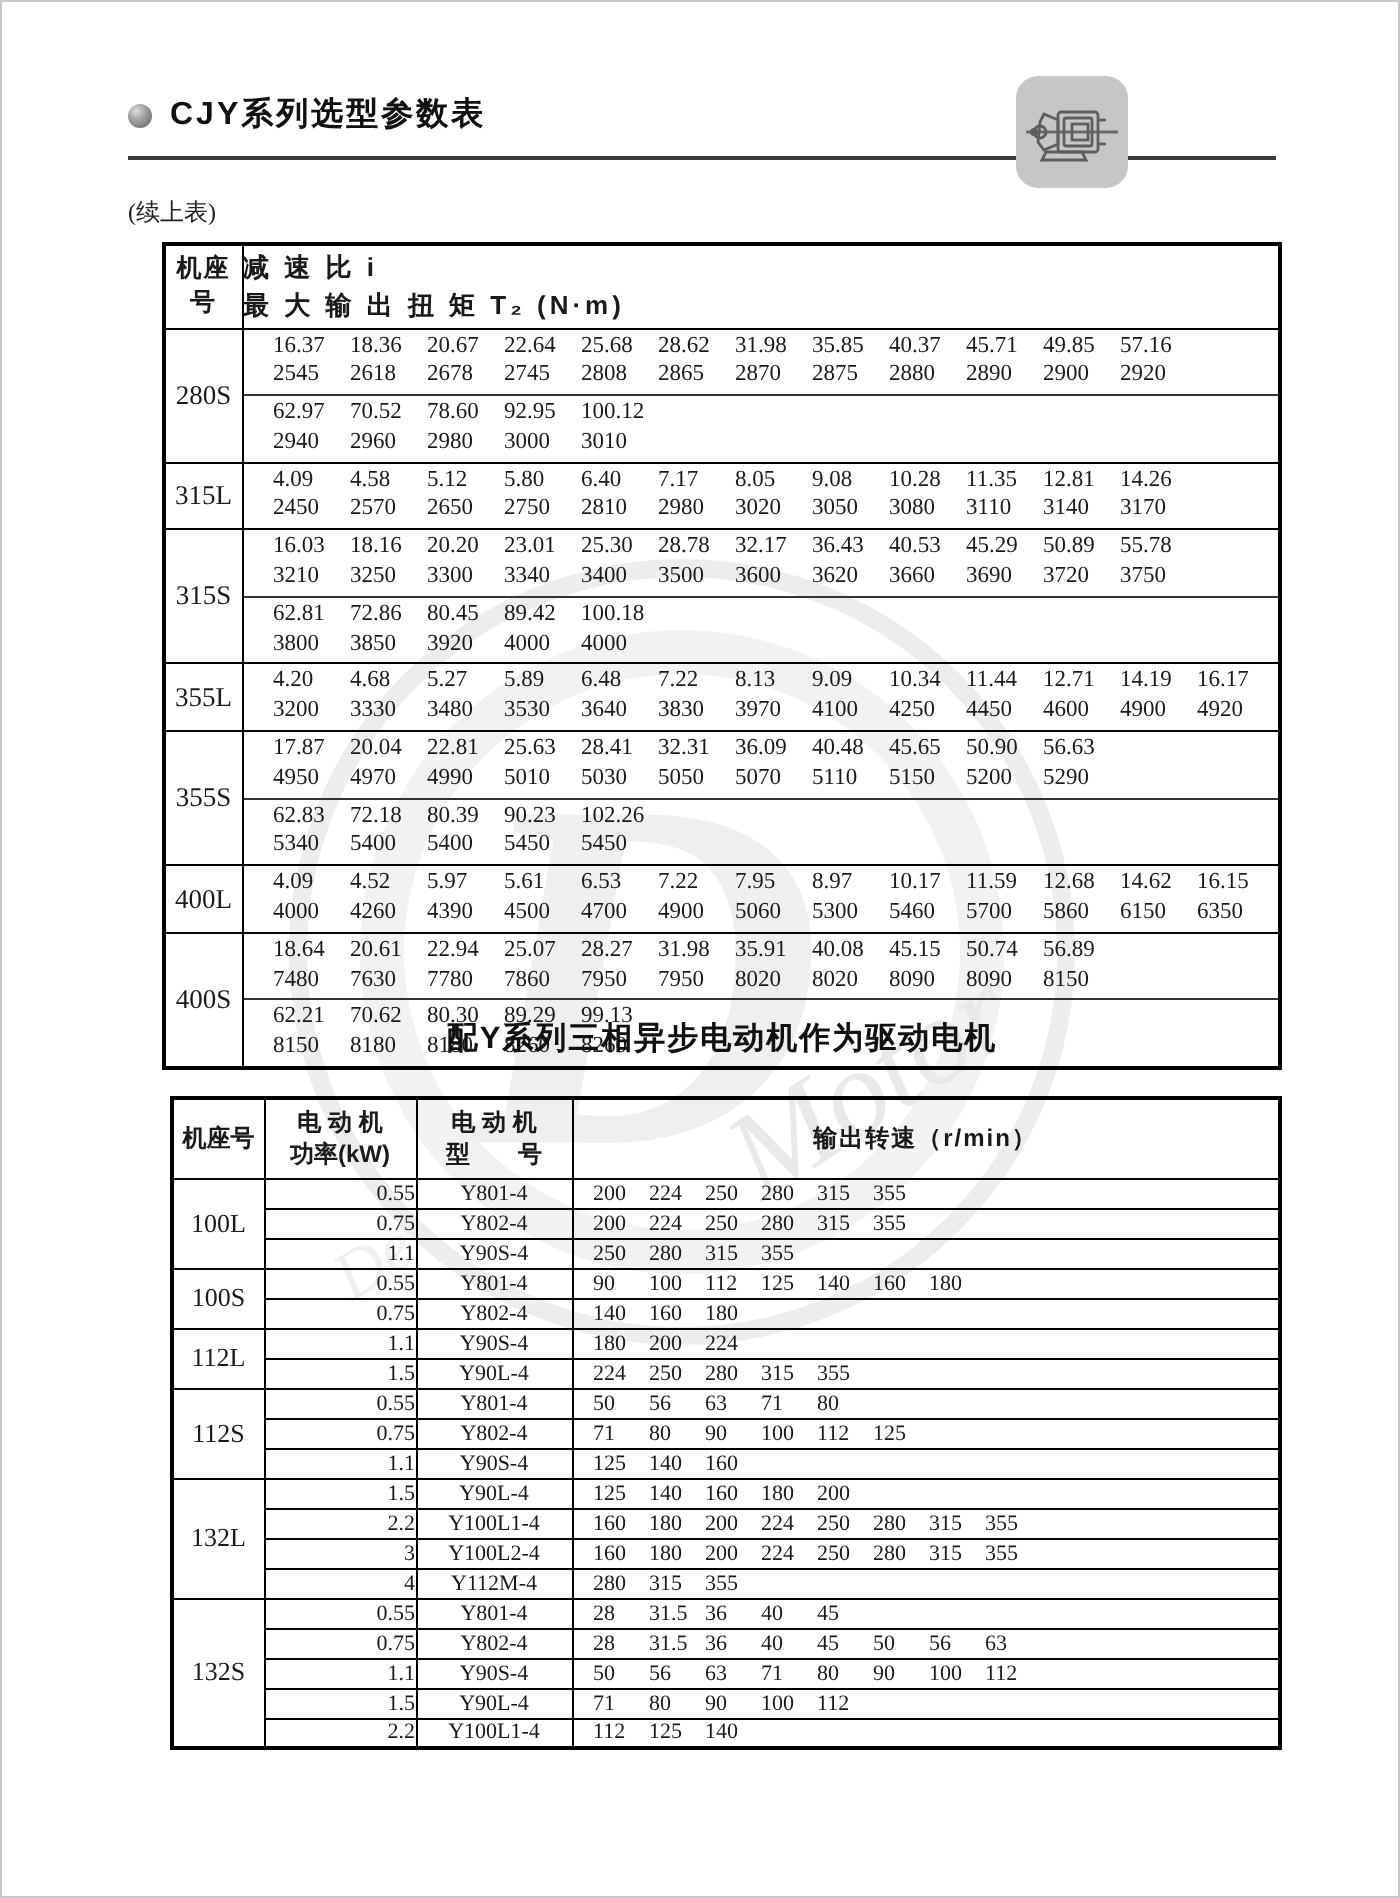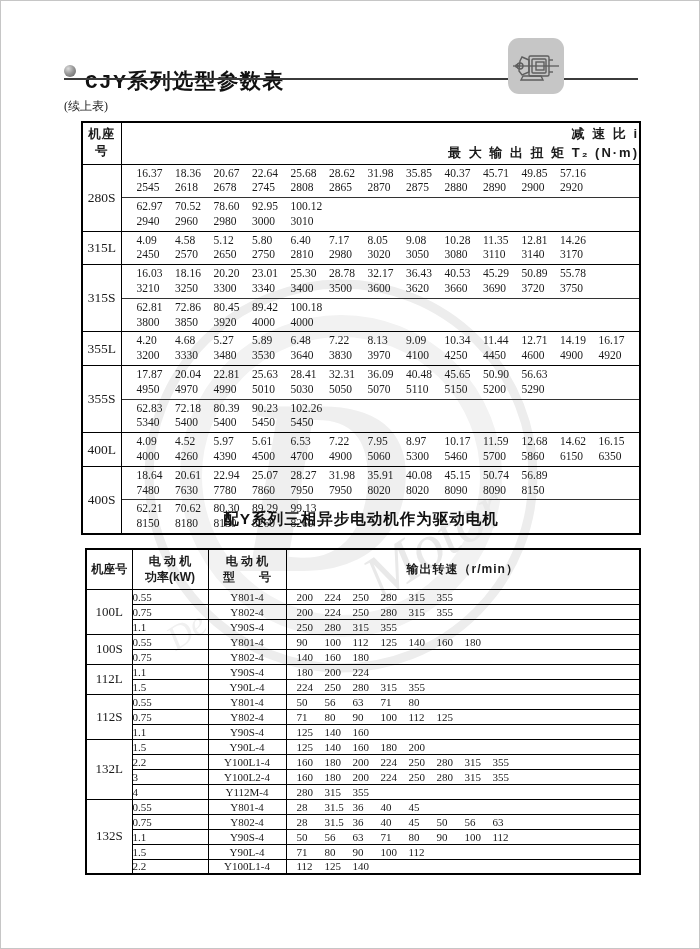--- a/index.html
+++ b/index.html
@@ -9,22 +9,22 @@
     background:#fff; border:1px solid #c6c6c6; overflow:hidden;
     font-family:"Liberation Serif", serif; color:#1a1a1a;
   }
   
   .title-row { position:absolute; top:46px; left:63px; display:flex; align-items:center; gap:9px; }
   .bullet {
     width:12px; height:12px; border-radius:50%;
     background:radial-gradient(circle at 35% 30%, #dcdcdc 0%, #9a9a9a 45%, #5f5f5f 100%);
   }
   .page-title {
-    font-family:Liberation Mono, monospace; font-weight:900;
-    font-size:21px; letter-spacing:1.5px; color:#111;margin-top:20px;
+    font-family:Liberation Sans, sans-serif; font-weight:900;
+    font-size:16px; letter-spacing:1.5px; color:#111;
   }
   .title-rule { position:absolute; top:77px; left:63px; width:574px; height:2px; background:#3b3b3b; }
   .icon-box {
     position:absolute; top:37px; left:507px; width:56px; height:56px;
     background:#c6c6c6; border-radius:11px; display:flex; align-items:center; justify-content:center;
   }
   .cont-note { position:absolute; top:97px; left:63px; font-size:12px; color:#222; }
 
   
   .watermark { position:absolute; top:260px; left:80px; pointer-events:none; z-index:0; }
@@ -35,21 +35,21 @@
 
   
   .t1-wrap { position:absolute; top:120px; left:80px; z-index:1; }
   .t1 { width:560px; border:2px solid #000; }
   .t1 th.h-frame {
     width:48px; font-family:"Liberation Sans", sans-serif;
     font-size:12.5px; font-weight:700; letter-spacing:1px;
   }
   .t1 th.h-main {
     height:42px; font-family:"Liberation Sans", sans-serif;
-    font-size:13px; font-weight:700; text-align:right; line-height:19px; letter-spacing:2px;margin-left:32px;
+    font-size:13px; font-weight:700; text-align:left; line-height:19px; letter-spacing:2px;margin-left:32px;
   }
   .t1 td.frame { text-align:center; font-size:13.5px; }
   .t1 td.data { padding:0; vertical-align:middle; }
   .t1 .group { padding:1px 2px 2px 15px; }
   .t1 .group + .group { border-top:1px solid #333; }
   .t1 .vline { line-height:14.8px; white-space:nowrap; font-size:11.5px; }
   .t1 .v { display:inline-block; min-width:38.5px; }
 
   
   .sec2-title {
@@ -61,21 +61,21 @@
   
   .t2-wrap { position:absolute; top:547px; left:84px; z-index:1; }
   .t2 { width:556px; border:2px solid #000; }
   .t2 th {
     font-family:"Liberation Sans", sans-serif; font-size:12px; font-weight:700;
     text-align:center; line-height:16px; height:40px;
   }
   .t2 th.h-speed { letter-spacing:1px; }
   .t2 td { height:15px; font-size:11px; }
   .t2 td.frame { text-align:center; font-size:13px;margin-left:32px; }
-  .t2 td.power { text-align:left; }
+  .t2 td.power { text-align:right; }
   .t2 td.model { text-align:center; }
   .t2 td.speeds { padding-left:10px; white-space:nowrap;margin-left:28px; }
   .t2 .sv { display:inline-block; min-width:28px; }
 
   svg text { user-select:none; }
 </style>
 </head>
 <body>
 
 <div class="page">

